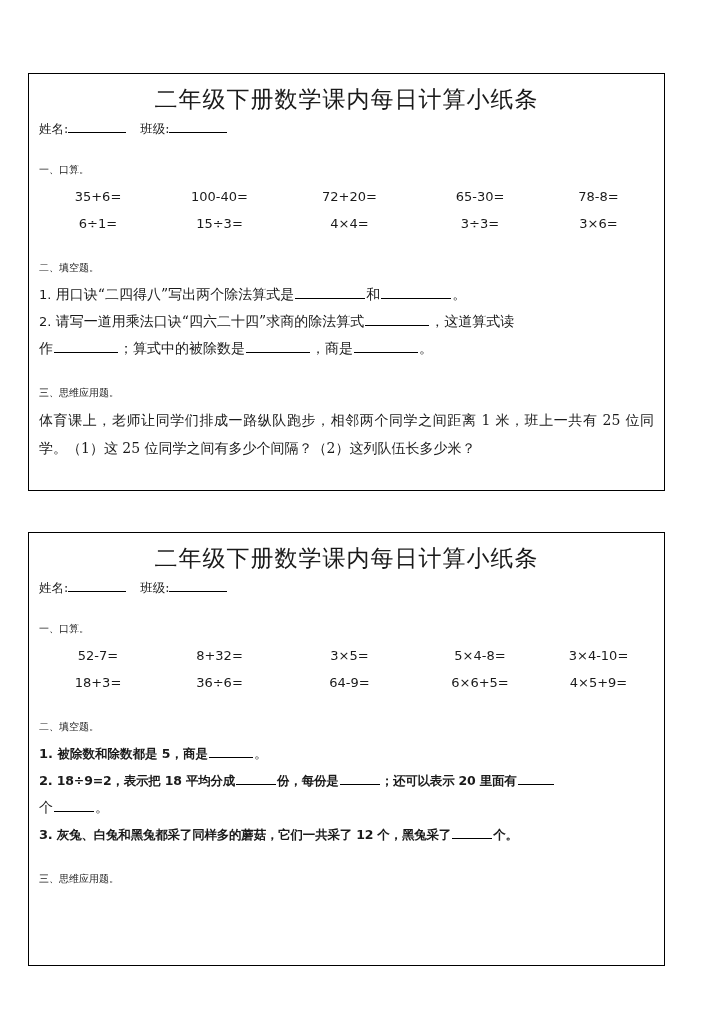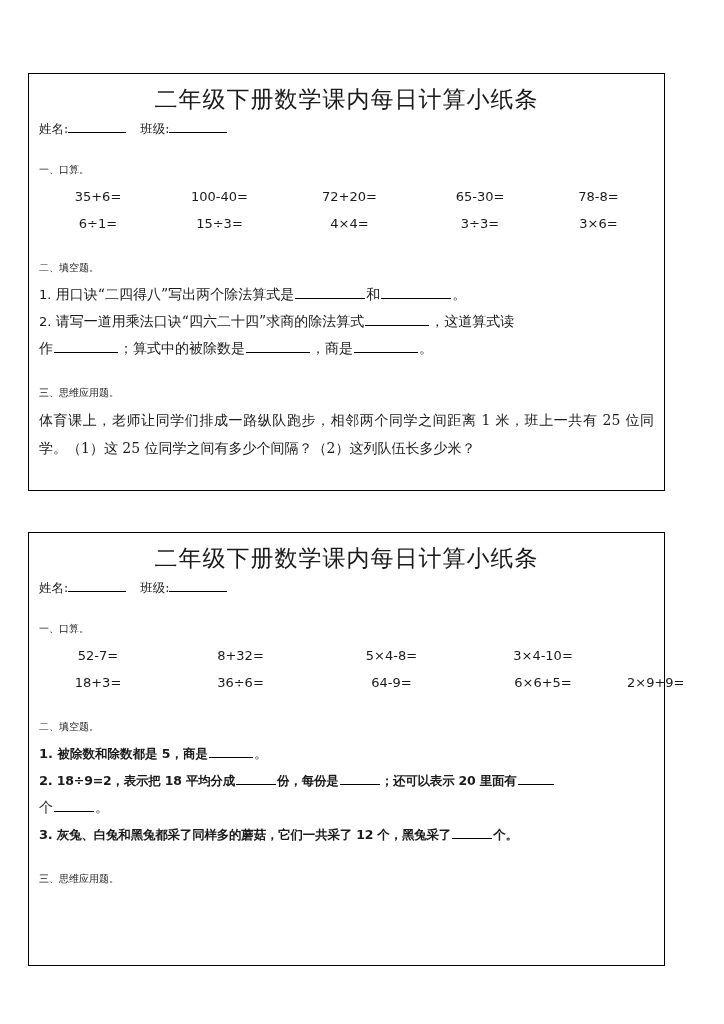--- a/index.html
+++ b/index.html
@@ -75,21 +75,21 @@
   .calc-grid {
     display: grid;
     grid-template-columns: 118px 125px 135px 126px auto;
     font-size: 13.5px;
     line-height: 27px;
     white-space: nowrap;
     text-align: center;
   }
   .calc-cell { font-family: "DejaVu Sans", "Liberation Sans", sans-serif; font-size: 13px; }
 
-  .ws2 .calc-grid { grid-template-columns: 118px 125px 135px 126px auto; gap: 21px; }
+  .ws2 .calc-grid { grid-template-columns: 118px 125px 135px 126px auto; }
   .ws2 .calc-cell { font-weight: normal; }
 
   .q-line {
     font-size: 14px;
     line-height: 27px;
     white-space: nowrap;
   }
 
   .num { font-family: "DejaVu Sans", "Liberation Sans", sans-serif; font-size: 13px; }
   .ws2 .num { font-weight: bold; font-size: 12.5px; }
@@ -173,30 +173,31 @@
 
       <div class="ws-title">二年级下册数学课内每日计算小纸条</div>
 
       <div class="ws-meta"><span>姓名:</span><span class="blank-line meta-name-blank"></span><span class="meta-gap"></span><span>班级:</span><span class="blank-line meta-class-blank"></span></div>
 
       <div class="section-head">一、口算。</div>
 
       <div class="calc-grid">
         <span class="calc-cell">52-7=</span>
         <span class="calc-cell">8+32=</span>
+        <span class="calc-cell">3×5=</span>
         <span class="calc-cell">5×4-8=</span>
         <span class="calc-cell">3×4-10=</span>
       </div>
 
       <div class="calc-grid">
         <span class="calc-cell">18+3=</span>
         <span class="calc-cell">36÷6=</span>
         <span class="calc-cell">64-9=</span>
         <span class="calc-cell">6×6+5=</span>
-        <span class="calc-cell">2×9+9=</span>
+        <span class="calc-cell">4×5+9=</span>
       </div>
 
       <div class="section-head">二、填空题。</div>
 
       <div class="q-line"><span class="qlabel">1.</span>&nbsp;<span class="num">被除数和除数都是 5，商是</span><span class="blank b-w44"></span><span>。</span></div>
 
       <div class="q-line tight"><span class="qlabel">2.</span>&nbsp;<span class="num">18÷9=2，表示把 18 平均分成</span><span class="blank b-w40"></span><span class="num">份，每份是</span><span class="blank b-w40"></span><span class="num">；还可以表示 20 里面有</span><span class="blank b-w36"></span></div>
 
       <div class="q-line"><span>个</span><span class="blank b-w40"></span><span>。</span></div>
 

